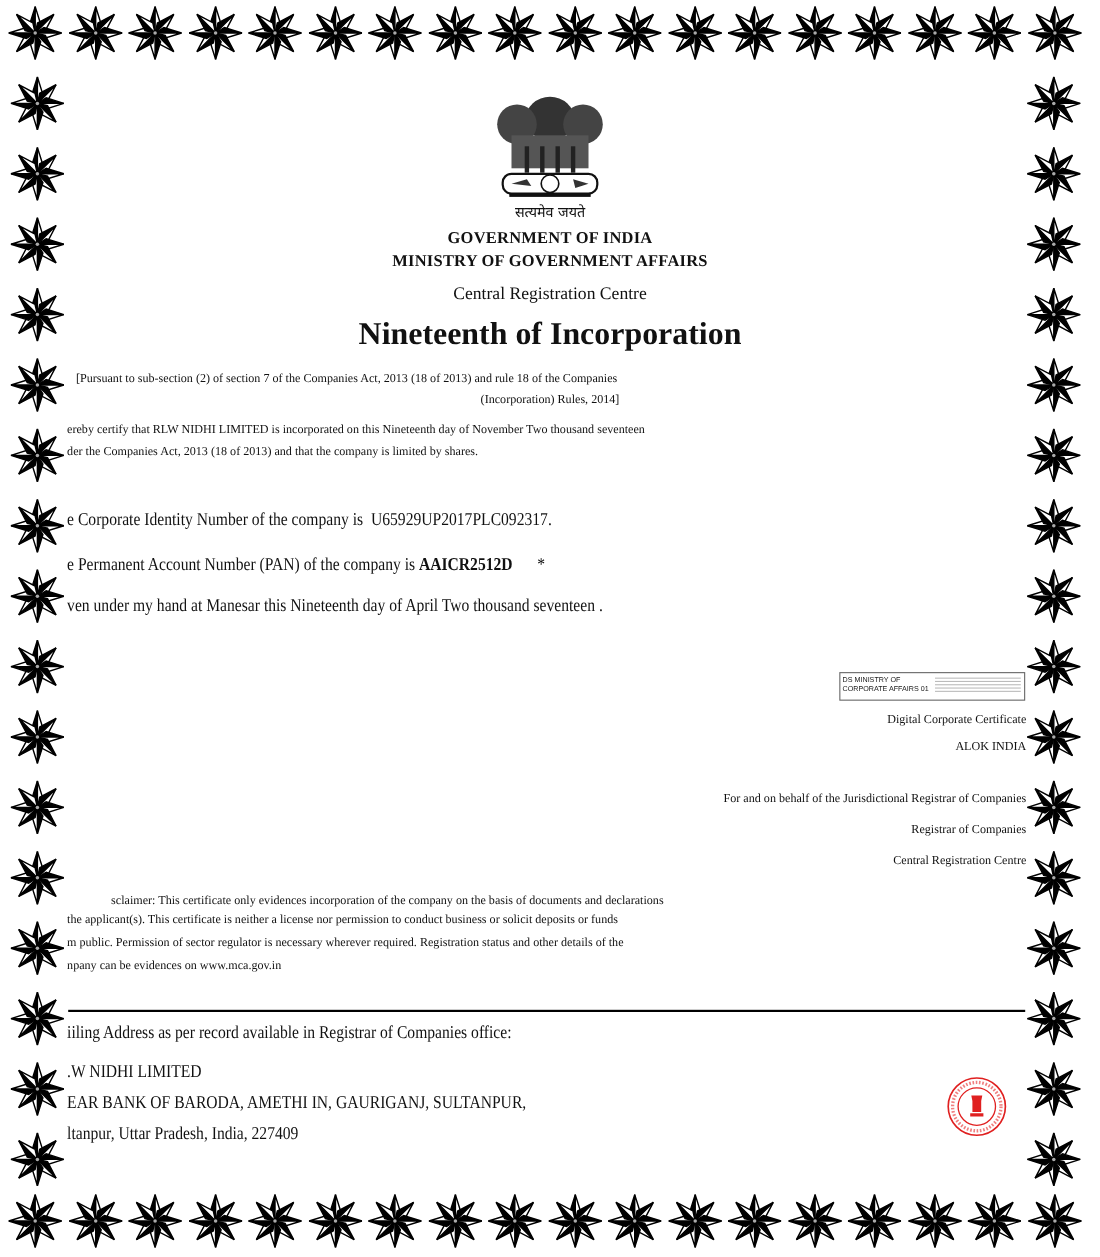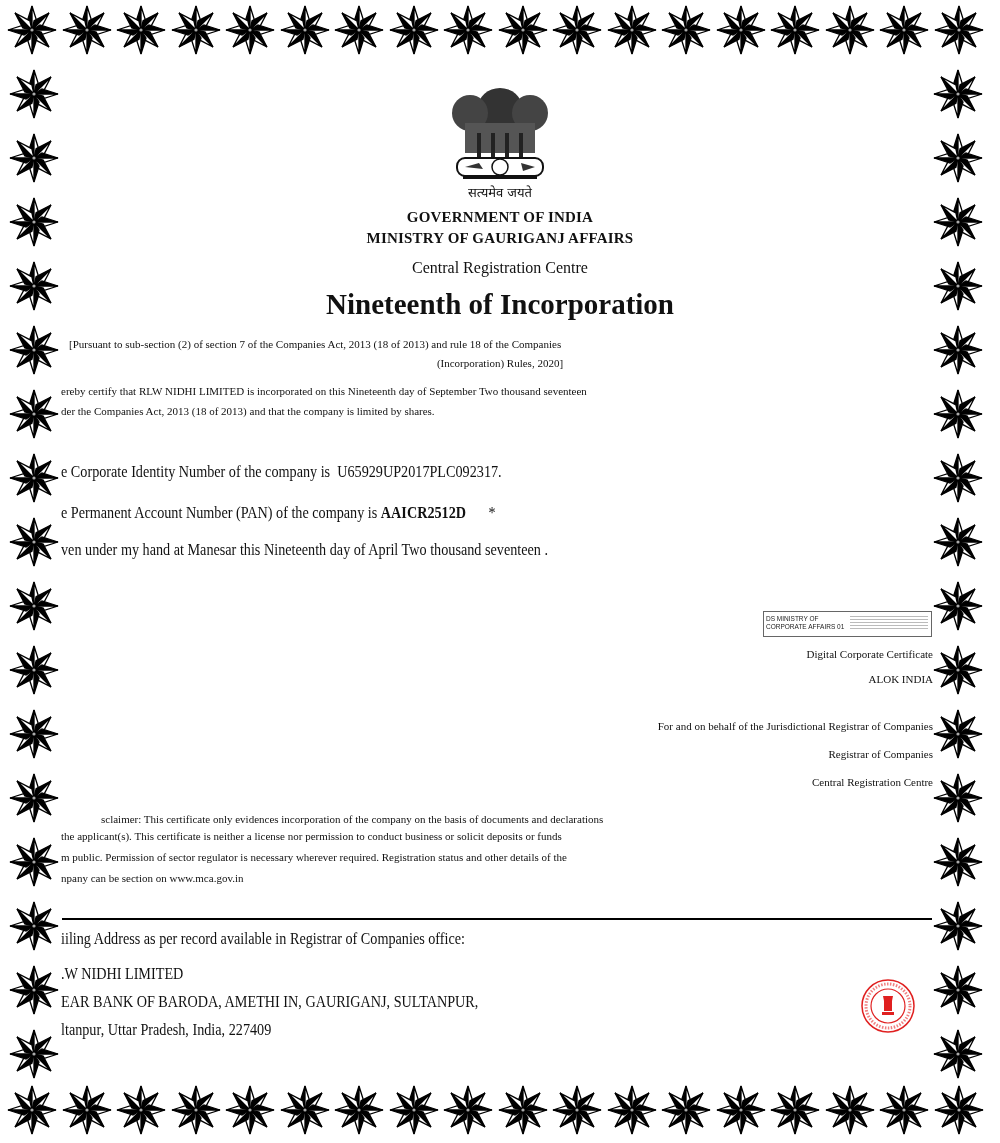--- a/index.html
+++ b/index.html
@@ -410,27 +410,27 @@
       <rect x="32" y="80" width="86" height="18" rx="8" fill="#fff" stroke="#111" stroke-width="2"></rect>
       <circle cx="75" cy="89" r="8" fill="#fff" stroke="#111" stroke-width="1.5"></circle>
       <path d="M40 89 l14 -4 l4 6 z M96 85 l14 4 l-12 4 z" fill="#333"></path>
       <rect x="38" y="98" width="74" height="3" fill="#111"></rect>
     </g>
     <text x="75" y="119" text-anchor="middle" font-size="13" font-family="DejaVu Sans, sans-serif" fill="#111">सत्यमेव जयते</text>
   </svg>
 </div>
 
 <div class="abs center h-gov" style="top:209px;">GOVERNMENT OF INDIA</div>
-<div class="abs center h-gov" style="top:230px;">MINISTRY OF GAURIGANJ AFFAIRS</div>
+<div class="abs center h-gov" style="top:230px;">MINISTRY OF GOVERNMENT AFFAIRS</div>
 <div class="abs center sub" style="top:259px;">Central Registration Centre</div>
 <div class="abs center title" style="top:288px;">Nineteenth of Incorporation</div>
 <div class="abs body" style="left:69px; top:338px;">[Pursuant to sub-section (2) of section 7 of the Companies Act, 2013 (18 of 2013) and rule 18 of the Companies</div>
-<div class="abs center body" style="top:357px;">(Incorporation) Rules, 2020]</div>
-
-<div class="abs body" style="left:61px; top:385px;">ereby certify that RLW NIDHI LIMITED is incorporated on this Nineteenth day of September Two thousand seventeen</div>
+<div class="abs center body" style="top:357px;">(Incorporation) Rules, 2014]</div>
+
+<div class="abs body" style="left:61px; top:385px;">ereby certify that RLW NIDHI LIMITED is incorporated on this Nineteenth day of November Two thousand seventeen</div>
 <div class="abs body" style="left:61px; top:405px;">der the Companies Act, 2013 (18 of 2013) and that the company is limited by shares.</div>
 
 <div class="abs cond" style="left:61px; top:462px;">
   <span>e Corporate Identity Number of the company is</span>&nbsp;
   <span>U65929UP2017PLC092317.</span>
 </div>
 <div class="abs cond" style="left:61px; top:503px;">
   <span>e Permanent Account Number (PAN) of the company is</span>
   <span class="bold">AAICR2512D</span>
   <span style="margin-left:22px;">*</span>
@@ -453,21 +453,21 @@
 
 <div class="abs right body" style="right:67px; top:648px;">Digital Corporate Certificate</div>
 <div class="abs right body" style="right:67px; top:673px;">ALOK INDIA</div>
 <div class="abs right body" style="right:67px; top:720px;font-family:Liberation Serif, serif;">For and on behalf of the Jurisdictional Registrar of Companies</div>
 <div class="abs right body" style="right:67px; top:748px;">Registrar of Companies</div>
 <div class="abs right body" style="right:67px; top:776px;">Central Registration Centre</div>
 
 <div class="abs body" style="left:61px; top:813px;margin-left:40px;">sclaimer: This certificate only evidences incorporation of the company on the basis of documents and declarations</div>
 <div class="abs body" style="left:61px; top:830px;">the applicant(s). This certificate is neither a license nor permission to conduct business or solicit deposits or funds</div>
 <div class="abs body" style="left:61px; top:851px;">m public. Permission of sector regulator is necessary wherever required. Registration status and other details of the</div>
-<div class="abs body" style="left:61px; top:872px;">npany can be section on www.mca.gov.in</div>
+<div class="abs body" style="left:61px; top:872px;">npany can be evidences on www.mca.gov.in</div>
 
 <div id="rule"></div>
 
 <div class="abs cond" style="left:61px; top:929px;">iiling Address as per record available in Registrar of Companies office:</div>
 <div class="abs cond" style="left:61px; top:964px;">.W NIDHI LIMITED</div>
 <div class="abs cond" style="left:61px; top:992px;">EAR BANK OF BARODA, AMETHI IN, GAURIGANJ, SULTANPUR,</div>
 <div class="abs cond" style="left:61px; top:1020px;">ltanpur, Uttar Pradesh, India, 227409</div>
 
 <div id="seal">
   <svg viewBox="0 0 56 56" width="56" height="56">

